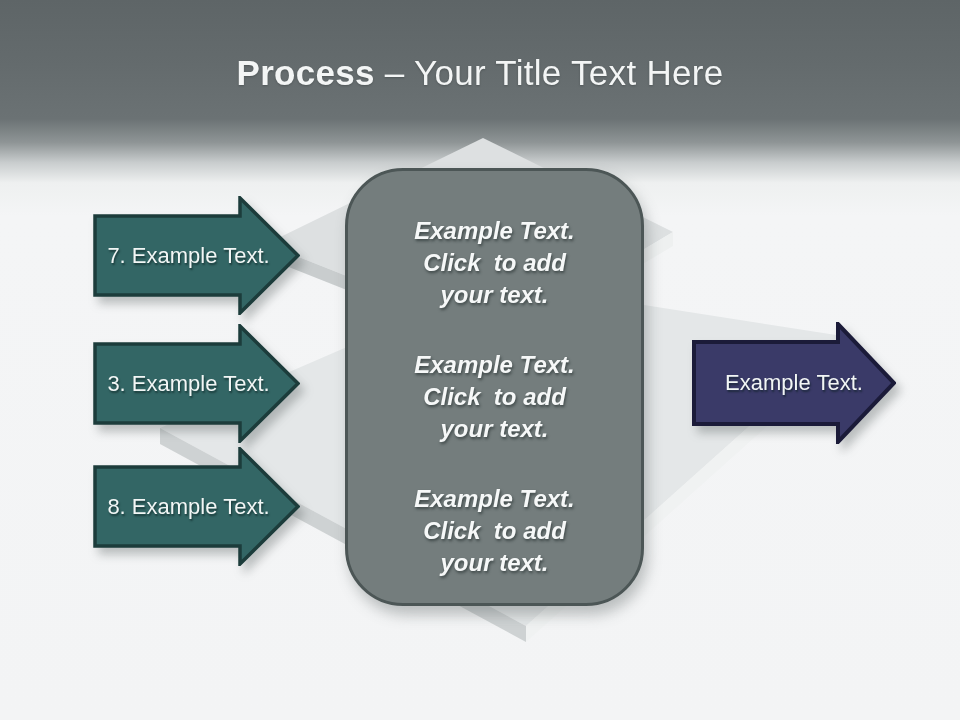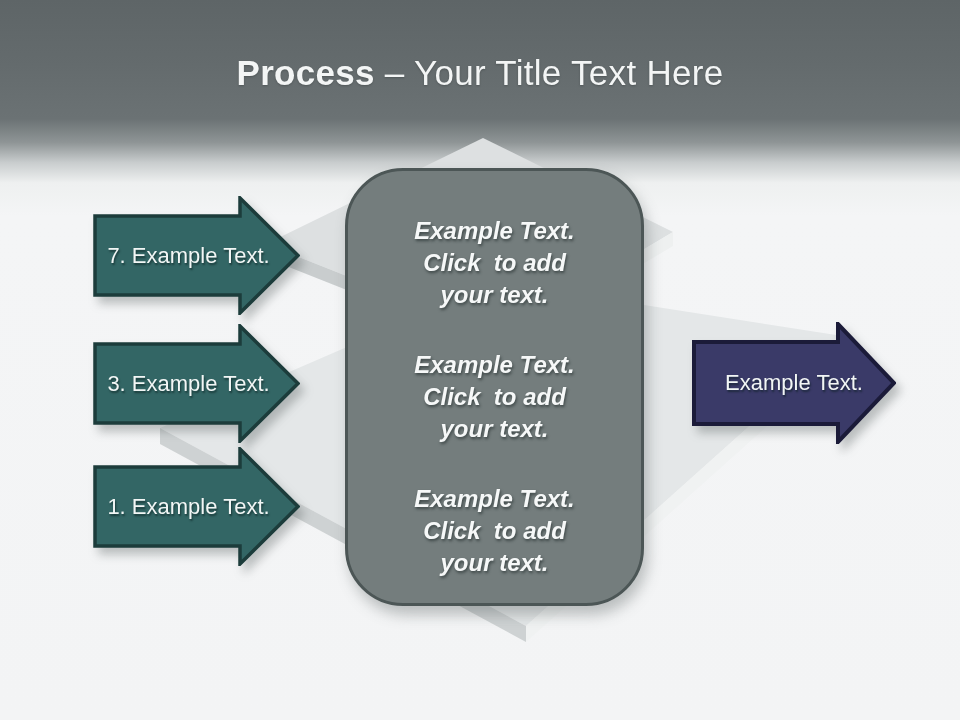--- a/index.html
+++ b/index.html
@@ -99,21 +99,21 @@
     <svg width="207" height="119" viewBox="0 0 207 119">
       <polygon points="2,20 147,20 147,2 205,59.5 147,117 147,99 2,99"></polygon>
     </svg>
     <div class="label">3. Example Text.</div>
   </div>
 
   <div class="arrow arrow--teal arrow-3">
     <svg width="207" height="119" viewBox="0 0 207 119">
       <polygon points="2,20 147,20 147,2 205,59.5 147,117 147,99 2,99"></polygon>
     </svg>
-    <div class="label">1. Example Text.</div>
+    <div class="label">8. Example Text.</div>
   </div>
 
   <div class="panel">
     <div class="text-block">
       <div class="text-line">Example Text.</div>
       <div class="text-line">Click  to add</div>
       <div class="text-line">your text.</div>
     </div>
     <div class="text-block">
       <div class="text-line">Example Text.</div>

